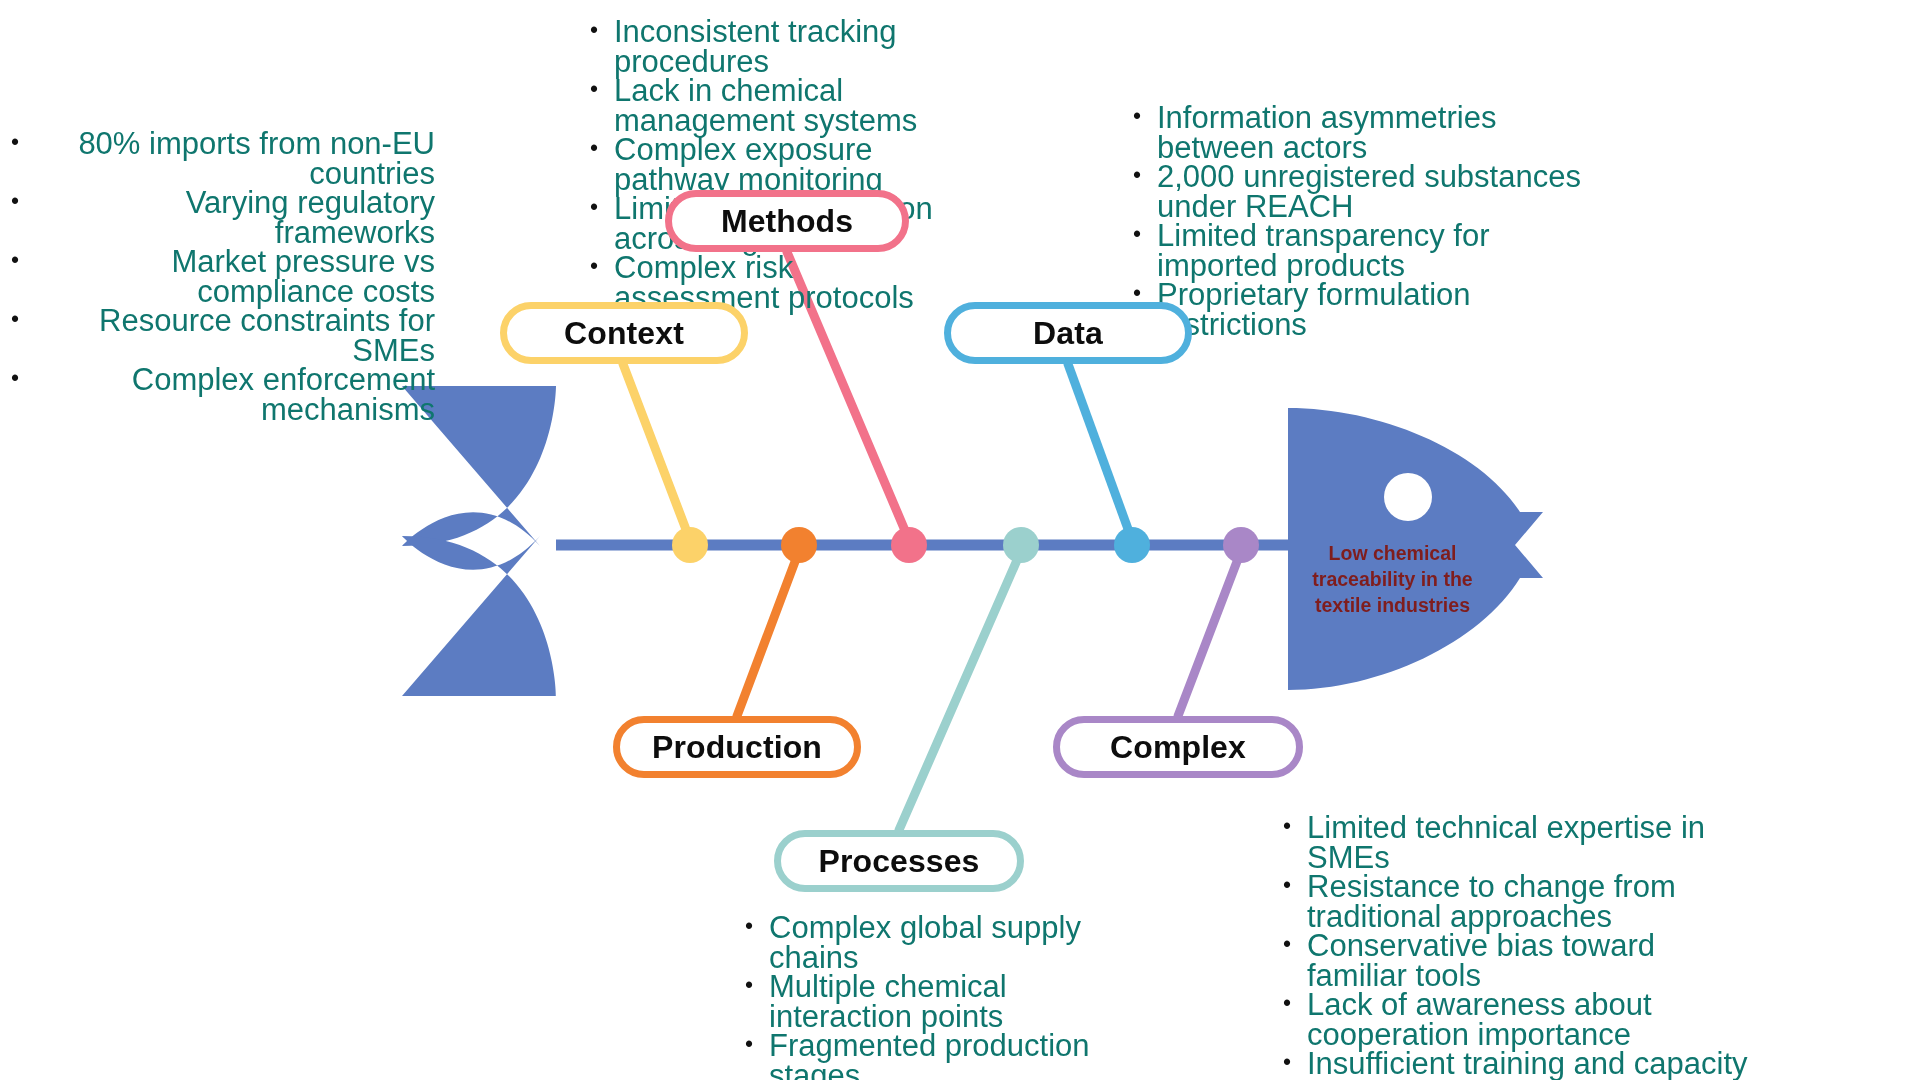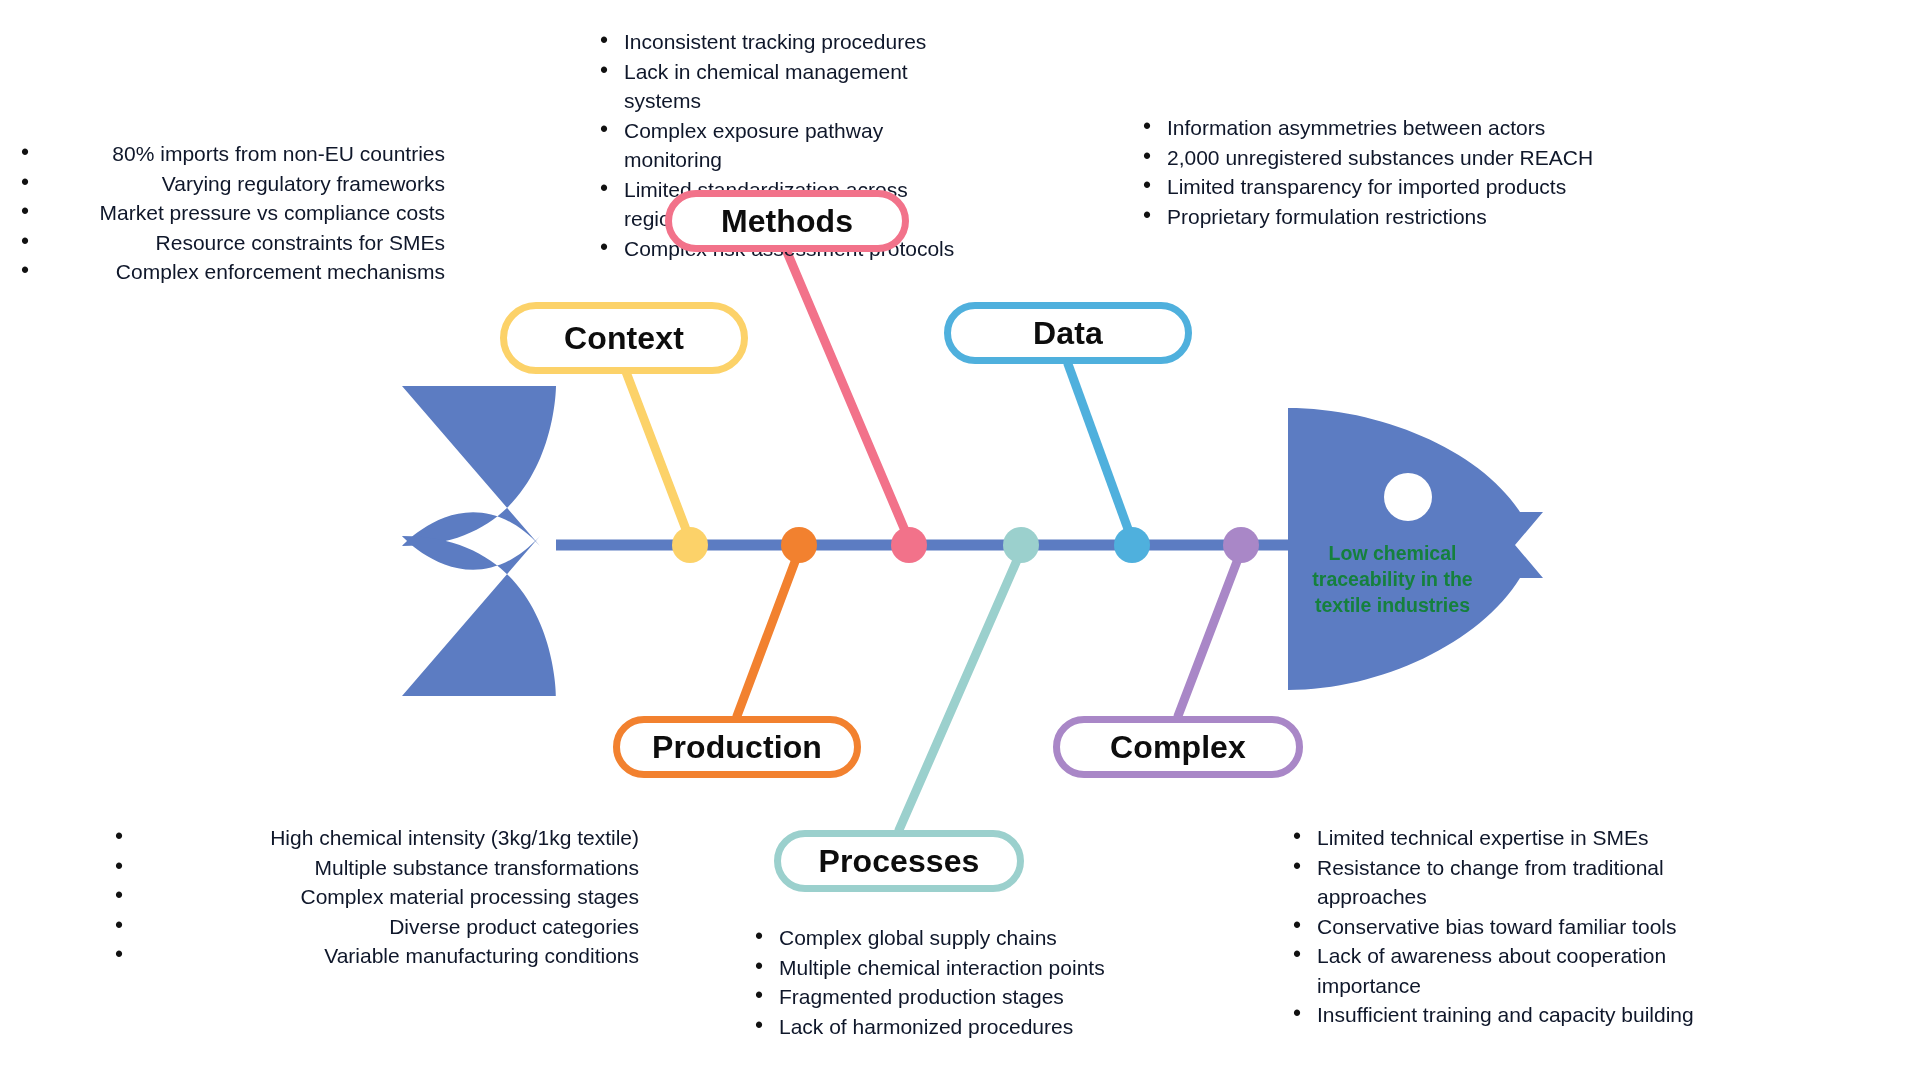--- a/index.html
+++ b/index.html
@@ -19,26 +19,26 @@
   #stage {
     position: absolute;
     inset: 0;
     width: 1920px;
     height: 1080px;
   }
 
   
   .cause-list {
     position: absolute;
-    margin: 11px;
+    margin: 1px;
     padding: 0;
     list-style: none;
-    font-size: 21px;
+    font-size: 31px;
     line-height: 29.5px;
-    color: #0f172a;
+    color: #0f766e;
   }
   .cause-list li {
     position: relative;
     padding-left: 28px;
   }
   .cause-list li::before {
     content: "\2022";
     position: absolute;
     left: 4px;
     top: -1px;
@@ -73,37 +73,37 @@
     align-items: center;
     justify-content: center;
     font-weight: 700;
     font-size: 32px;
     letter-spacing: 0.1px;
     color: #0d0d0d;
     z-index: 6;
   }
 
   #pill-methods    { left: 665px;  top: 190px; width: 244px; height: 62px; border-width: 7px; }
-  #pill-context    { left: 500px;  top: 302px; width: 248px; height: 72px; border-width: 7px; }
+  #pill-context    { left: 500px;  top: 302px; width: 248px; height: 62px; border-width: 7px; }
   #pill-data       { left: 944px;  top: 302px; width: 248px; height: 62px; border-width: 7px; }
   #pill-production { left: 613px;  top: 716px; width: 248px; height: 62px; border-width: 7px; }
   #pill-people     { left: 1053px; top: 716px; width: 250px; height: 62px; border-width: 7px; }
   #pill-processes  { left: 774px;  top: 830px; width: 250px; height: 62px; border-width: 7px; }
 
   
   #effect-text {
     position: absolute;
     left: 1305px;
     top: 540px;
     width: 175px;
     text-align: center;
     font-weight: 700;
     font-size: 19.5px;
     line-height: 26px;
-    color: #15803d;
+    color: #7f1d1d;
     z-index: 5;
     pointer-events: none;
   }
 </style>
 </head>
 <body>
 
 <div id="stage">
 
   <svg id="skeleton" width="1920" height="1080" viewBox="0 0 1920 1080" style="position:absolute;left:0;top:0;">
@@ -189,27 +189,20 @@
       <li>Complex risk assessment protocols</li>
     </ul>
 
   <ul class="cause-list" id="list-data">
       <li>Information asymmetries between actors</li>
       <li>2,000 unregistered substances under REACH</li>
       <li>Limited transparency for imported products</li>
       <li>Proprietary formulation restrictions</li>
     </ul>
 
-  <ul class="cause-list right-align" id="list-production">
-      <li>High chemical intensity (3kg/1kg textile)</li>
-      <li>Multiple substance transformations</li>
-      <li>Complex material processing stages</li>
-      <li>Diverse product categories</li>
-      <li>Variable manufacturing conditions</li>
-    </ul>
 
   <ul class="cause-list" id="list-processes">
       <li>Complex global supply chains</li>
       <li>Multiple chemical interaction points</li>
       <li>Fragmented production stages</li>
       <li>Lack of harmonized procedures</li>
     </ul>
 
   <ul class="cause-list" id="list-people">
       <li>Limited technical expertise in SMEs</li>

